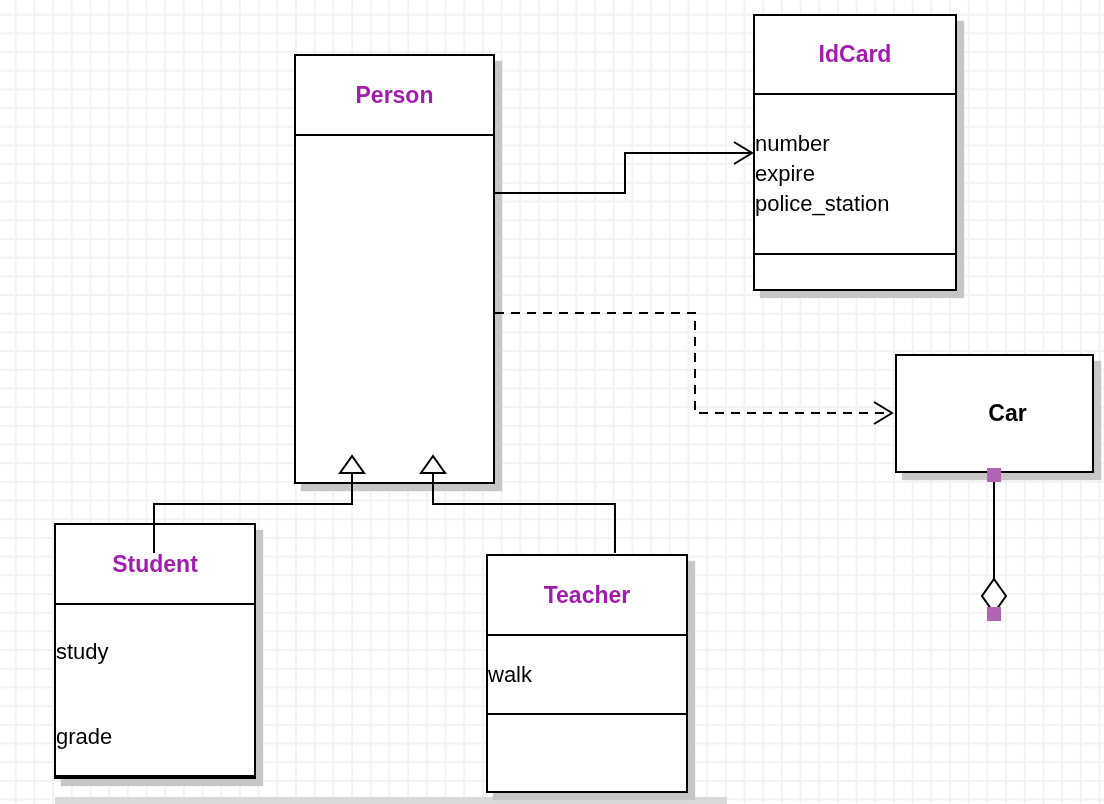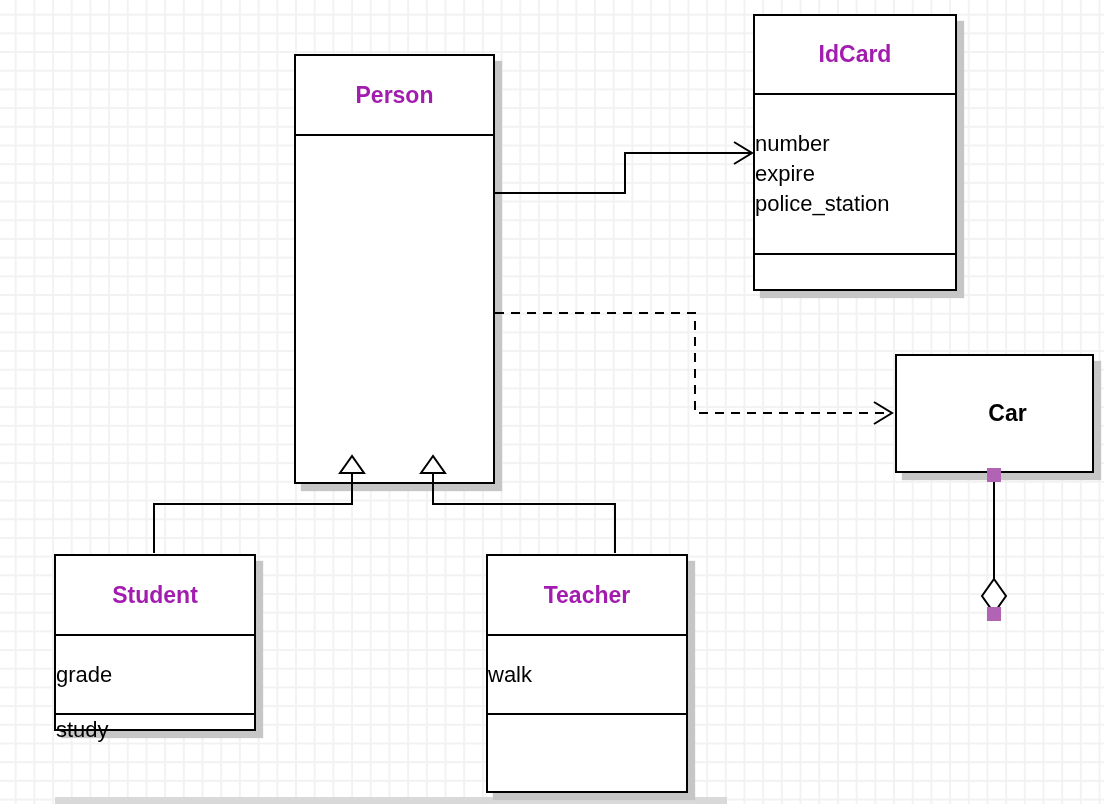--- a/index.html
+++ b/index.html
@@ -75,21 +75,21 @@
   #person .uml-header { height: 80px; }
   #person .attrs  { height: 160px; }
 
   #idcard  { left: 753px; top: 14px;  width: 204px; height: 277px; }
   #idcard .uml-header { height: 79px; }
   #idcard .attrs  { height: 160px; }
 
   #car     { left: 895px; top: 354px; width: 199px; height: 119px; }
   #engine  { left: 894px; top: 614px; width: 201px; height: 119px; }
 
-  #student { left: 54px;  top: 554px; width: 202px; height: 177px; }
+  #student { left: 54px;  top: 523px; width: 202px; height: 256px; }
   #student .uml-header { height: 80px; }
   #student .attrs { height: 79px; }
 
   #teacher { left: 486px; top: 554px; width: 202px; height: 239px; }
   #teacher .uml-header { height: 80px; }
   #teacher .attrs { height: 79px; }
 
   #connector-layer {
     position: absolute;
     left: 0; top: 0;
@@ -149,22 +149,22 @@
     <div class="uml-compartment fill" data-interactable="false"></div>
   </div>
 
   <div class="uml-class" id="car" data-interactable="true">
     <div class="uml-simple" data-interactable="false">Car</div>
   </div>
 
 
   <div class="uml-class" id="student" data-interactable="true">
     <div class="uml-header" data-interactable="false">Student</div>
+    <div class="uml-compartment fill" data-interactable="false">study</div>
     <div class="uml-compartment attrs divided" data-interactable="false">grade</div>
-    <div class="uml-compartment fill" data-interactable="false">study</div>
   </div>
 
   <div class="uml-class" id="teacher" data-interactable="true">
     <div class="uml-header" data-interactable="false">Teacher</div>
     <div class="uml-compartment attrs divided" data-interactable="false">walk</div>
   </div>
 
 </div>
 
 </body></html>

